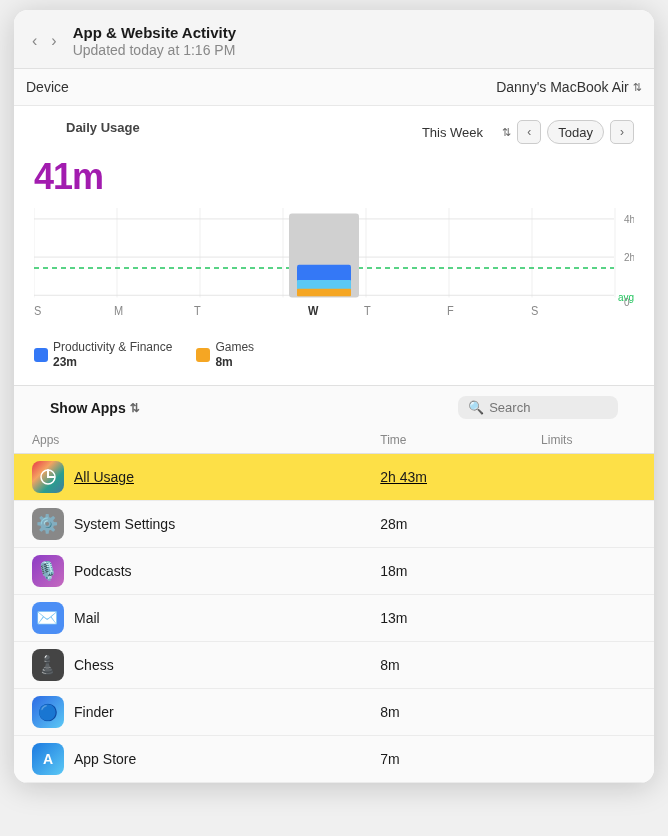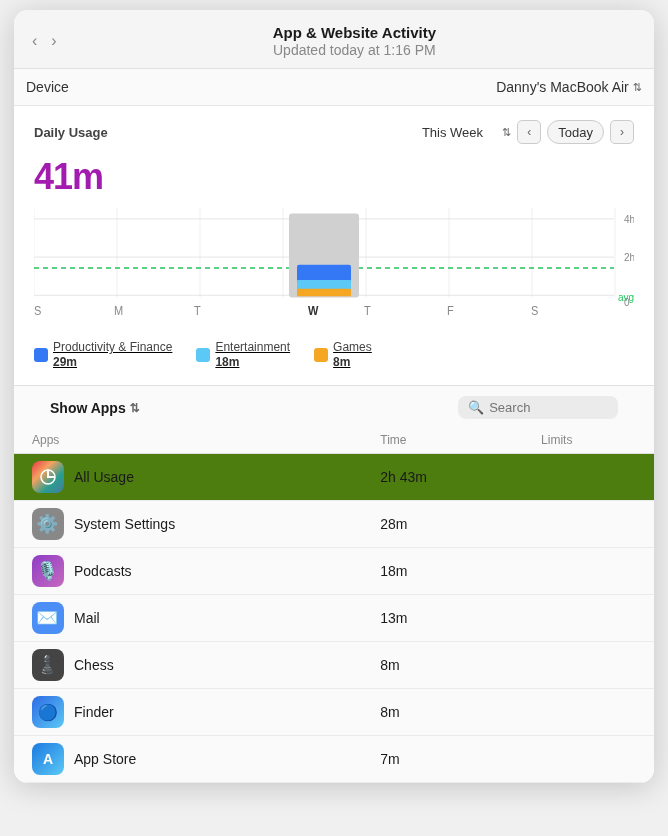--- a/index.html
+++ b/index.html
@@ -37,21 +37,20 @@
       background: none;
       border: none;
       cursor: pointer;
       color: #888;
       font-size: 16px;
       padding: 2px 4px;
       border-radius: 4px;
     }
     .title-block {
       flex: 1;
-      text-align: center;
     }
     .title-block .main-title {
       font-size: 15px;
       font-weight: 600;
       color: #1a1a1a;
     }
     .title-block .subtitle {
       font-size: 14px;
       color: #888;
       margin-top: 1px;
@@ -83,23 +82,24 @@
       font-size: 11px;
       color: #666;
     }
     
     .daily-section {
       padding: 14px 20px 16px;
       background: #fff;
     }
     .daily-header {
       display: flex;
-      align-items: center;
+      align-items: flex-start;
       justify-content: space-between;
       margin-bottom: 2px;
+      margin-left: 32px;
     }
     .daily-header-left .daily-label {
       font-size: 13px;
       font-weight: 600;
       color: #444;
     }
     .daily-header-right {
       display: flex;
       align-items: center;
       gap: 6px;
@@ -156,21 +156,20 @@
     }
     .chart-svg {
       width: 100%;
       height: 100%;
     }
     
     .legend {
       display: flex;
       gap: 24px;
       margin-top: 6px;
-      text-decoration: underline;
     }
     .legend-item {
       display: flex;
       align-items: center;
       gap: 0;
     }
     .legend-color {
       width: 14px;
       height: 14px;
       border-radius: 3px;
@@ -246,21 +245,22 @@
       margin-top: 46px;
     }
     .apps-table th.time-col,
     .apps-table th.limits-col {
       text-align: left;
     }
     .apps-table tbody tr {
       border-bottom: 1px solid #ebebeb;
     }
     .apps-table tbody tr:nth-child(1) {
-      background: #4d7c0f;
+      background: #fde047;
+      text-decoration: underline;
     }
     .apps-table td {
       padding: 7px 18px;
       font-size: 14px;
       color: #1a1a1a;
       vertical-align: middle;
     }
     .app-row-name {
       display: flex;
       align-items: center;
@@ -355,28 +355,21 @@
         <text x="413" y="98" font-size="11" fill="#888">F</text>
         <text x="497" y="98" font-size="11" fill="#888">S</text>
       </svg>
     </div>
 
     <div class="legend">
       <div class="legend-item">
         <div class="legend-color" style="background:#3478F6;"></div>
         <div>
           <div class="legend-text">Productivity &amp; Finance</div>
-          <div class="legend-time">29m</div>
-        </div>
-      </div>
-      <div class="legend-item">
-        <div class="legend-color" style="background:#5BC8F5;"></div>
-        <div>
-          <div class="legend-text">Entertainment</div>
-          <div class="legend-time">18m</div>
+          <div class="legend-time">23m</div>
         </div>
       </div>
       <div class="legend-item">
         <div class="legend-color" style="background:#F5A623;"></div>
         <div>
           <div class="legend-text">Games</div>
           <div class="legend-time">8m</div>
         </div>
       </div>
     </div>

